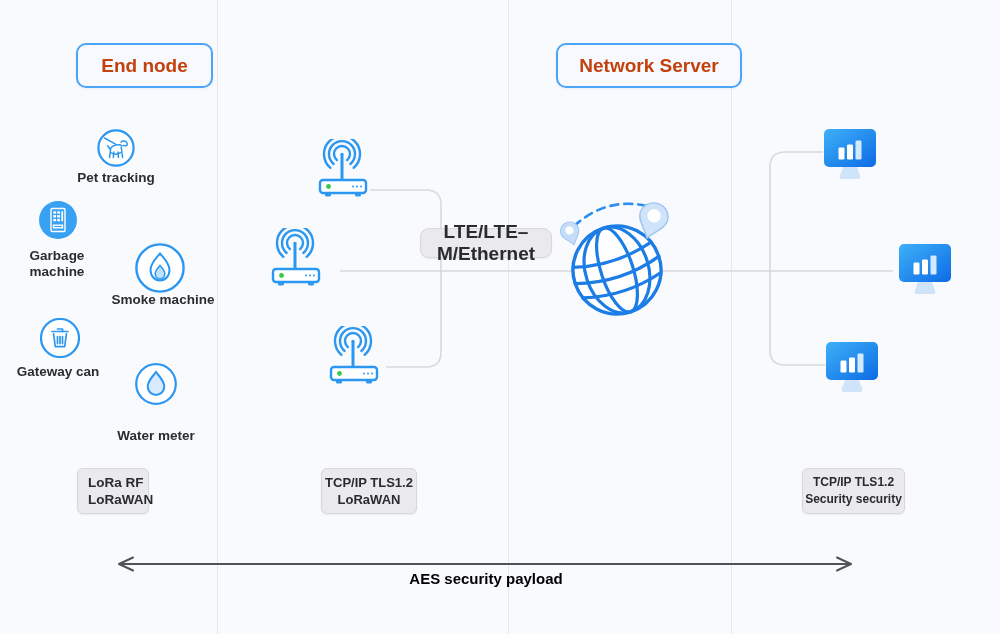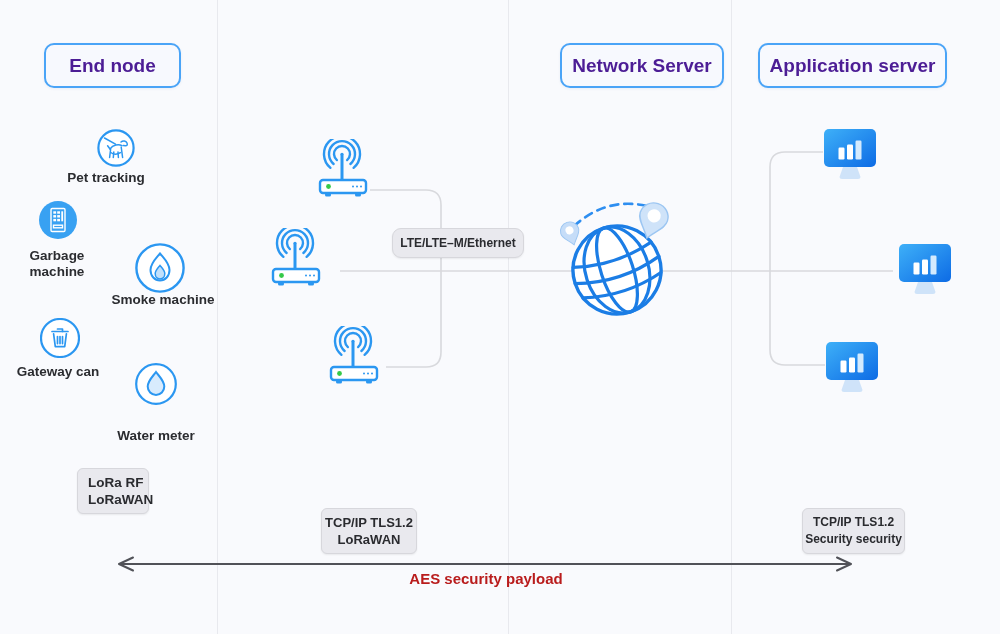--- a/index.html
+++ b/index.html
@@ -8,44 +8,44 @@
     background:#f9fafd;
     font-family:"Liberation Sans",sans-serif;
     color:#2b2c30;
   }
   .divider{position:absolute;top:0;bottom:0;width:1px;background:#e8e9ee;}
   .layer{position:absolute;left:0;top:0;pointer-events:none;}
   .hdr{
     position:absolute;top:43px;height:45px;box-sizing:border-box;
     background:#f7f9fe;border:2px solid #4aa4f7;border-radius:10px;
     display:flex;align-items:center;justify-content:center;
-    font-size:19px;font-weight:bold;color:#4c1d95;white-space:nowrap;
-    box-shadow:0 1px 3px rgba(40,90,160,.07);z-index:4;
+    font-size:19px;font-weight:bold;color:#c2410c;white-space:nowrap;
+    box-shadow:0 1px 3px rgba(40,90,160,.07);z-index:4;margin-left:32px;
   }
   .icon-wrap{position:absolute;z-index:3;line-height:0;}
   .dev-label{
     position:absolute;z-index:3;text-align:center;
     font-size:13.5px;font-weight:bold;color:#2b2c30;line-height:16px;
   }
   .gbadge{
     position:absolute;box-sizing:border-box;z-index:5;
     background:#e9e9ee;border:1px solid #d7d7dc;border-radius:9px;
     box-shadow:0 1px 2px rgba(0,0,0,.07);
     font-weight:bold;color:#2a2b2f;
     display:flex;flex-direction:column;justify-content:center;
   }
   .gbadge .ln{display:block;}
   .proto{top:468px;height:46px;font-size:13px;line-height:17px;border-radius:6px;}
-  .proto.center{text-align:center;margin-top:40px;}
+  .proto.center{text-align:center;}
   .proto.left{padding-left:10px;text-align:left;}
-  .lte{left:392px;top:228px;width:132px;height:30px;font-size:12px;
+  .lte{left:420px;top:228px;width:132px;height:30px;font-size:19px;
        align-items:center;justify-content:center;text-align:center;}
   .arrow-label{
     position:absolute;left:386px;top:570px;width:200px;z-index:3;
-    text-align:center;font-size:15px;font-weight:bold;color:#b91c1c;
+    text-align:center;font-size:15px;font-weight:bold;color:#000000;
   }
 </style>
 </head>
 <body>
 
 <div class="canvas">
 
   <div class="divider" style="left:217px"></div>
   <div class="divider" style="left:508px"></div>
   <div class="divider" style="left:731px"></div>
@@ -59,42 +59,39 @@
     <g fill="none" stroke="#515258" stroke-width="2" stroke-linecap="round" stroke-linejoin="round">
       <path d="M 121 564 H 849"></path>
       <path d="M 133 557.5 L 119 564 L 133 570.5"></path>
       <path d="M 837 557.5 L 851 564 L 837 570.5"></path>
     </g>
   </svg>
 
   <div class="hdr" style="left:44px;width:137px">
       <span>End node</span>
     </div>
-  <div class="hdr" style="left:560px;width:164px">
+  <div class="hdr" style="left:524px;width:186px">
       <span>Network Server</span>
-    </div>
-  <div class="hdr" style="left:758px;width:189px">
-      <span>Application server</span>
     </div>
 
   <div class="icon-wrap" style="left:97px;top:129px">
     <svg width="38" height="38" viewBox="0 0 38 38">
       <circle cx="19" cy="19" r="17.6" fill="#fff" stroke="#2b97f1" stroke-width="2.2"></circle>
       <g fill="none" stroke="#2b97f1" stroke-width="1.5" stroke-linecap="round" stroke-linejoin="round">
         <path d="M7.5 9 L18.5 15.2"></path>
         <path d="M13 20 C16 15.8 21.5 14.8 25 16.6"></path>
         <path d="M24 13 C26 11.2 29 11.8 30 14 C30.7 15.7 30 16.8 28.5 16.8 L26.3 16.5"></path>
         <path d="M13 20 L10.6 16.8"></path>
         <path d="M13.6 20.5 L12.6 28.5 M16.8 23 L16.3 28.5"></path>
         <path d="M24.2 18 L25.6 28.5 M21 23 L21.4 28.5"></path>
         <path d="M13.8 23.5 C17 25.8 20.6 25.4 23.4 23.6"></path>
       </g>
     </svg>
   </div>
-  <div class="dev-label" style="left:56px;top:170px;width:100px">Pet tracking</div>
+  <div class="dev-label" style="left:66px;top:170px;width:100px">Pet tracking</div>
 
   <div class="icon-wrap" style="left:38px;top:200px">
     <svg width="40" height="40" viewBox="0 0 40 40">
       <circle cx="20" cy="20" r="19" fill="#38a1f2"></circle>
       <g fill="none" stroke="#fff" stroke-width="1.4">
         <rect x="13" y="8.5" width="14" height="23" rx="1.2"></rect>
         <rect x="15.5" y="25.2" width="9" height="2.6"></rect>
       </g>
       <g fill="#fff">
         <rect x="15.3" y="11.3" width="2.8" height="2.4"></rect>

